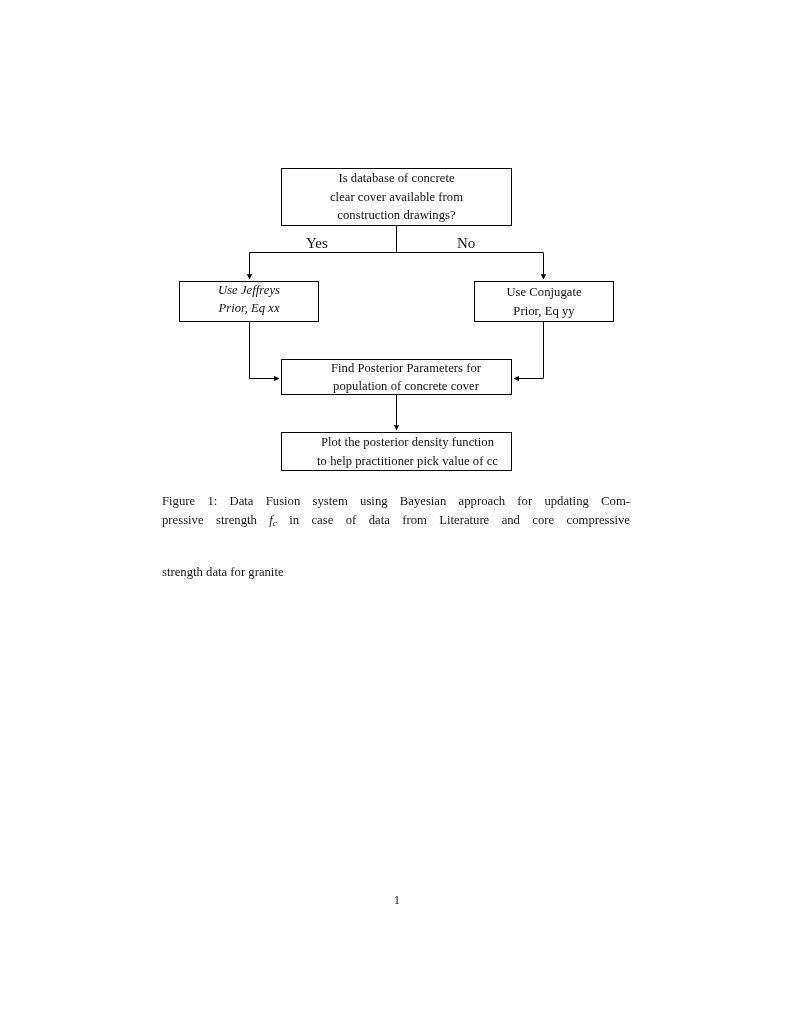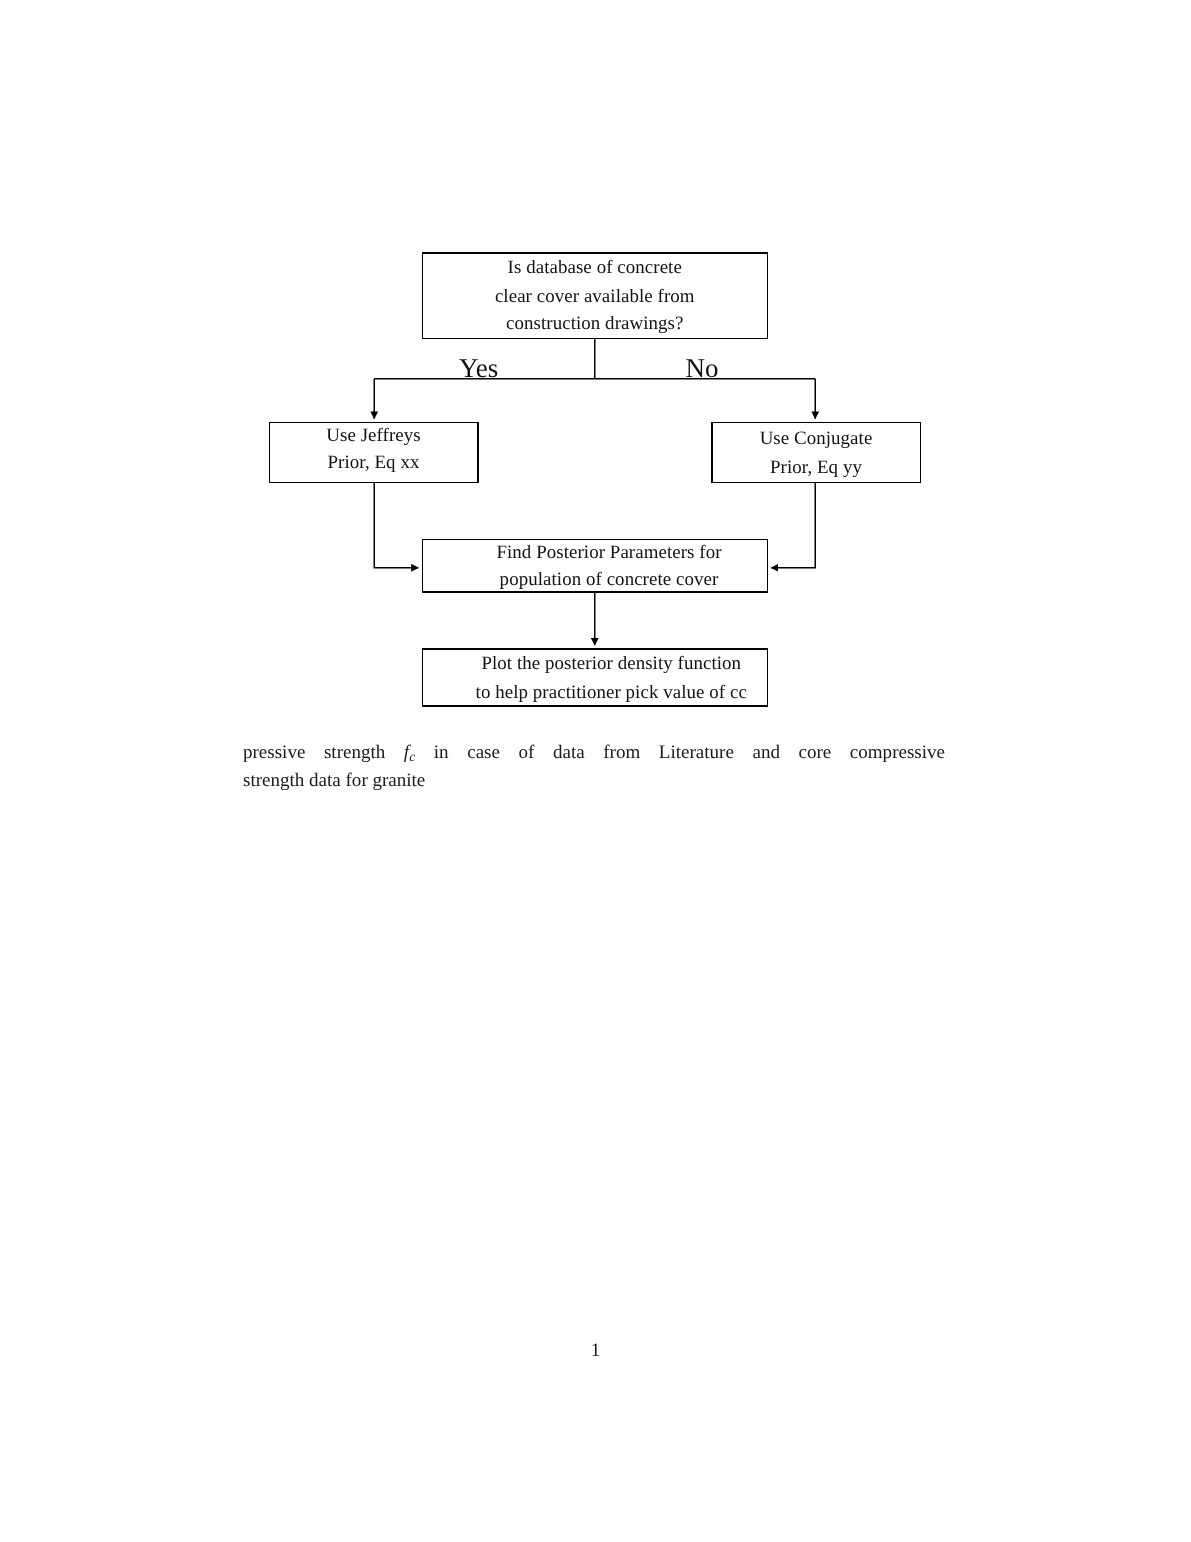--- a/index.html
+++ b/index.html
@@ -47,21 +47,21 @@
     text-align: center;
     font-size: 12.6px;
     line-height: 1.46;
     color: #111111;
     letter-spacing: 0.05px;
   }
   .node .ln { display: block; white-space: nowrap; }
 
   .edge-label {
     position: absolute;
-    font-size: 18px;
+    font-size: 15px;
     line-height: 1;
     color: #111111;
     white-space: nowrap;
   }
 
   
   #caption {
     position: absolute;
     left: 162px;
     top: 492px;
@@ -80,21 +80,21 @@
     font-size: 0.72em;
     font-style: italic;
     vertical-align: -0.25em;
     line-height: 0;
   }
   .cap-line { display: block; }
   .cap-line.j {
     text-align: justify;
     text-align-last: justify;
   }
-  .cap-line.last { text-align: left; }
+  .cap-line.last { text-align: left; margin-top: 32px; }
 
   
   #page-number {
     position: absolute;
     left: 0;
     top: 893px;
     width: 794px;
     text-align: center;
     font-size: 12.7px;
     color: #1a1a1a;
@@ -140,21 +140,21 @@
         <path d="M 396.5 394.5 L 396.5 430" marker-end="url(#arrow)"></path>
       </g>
     </svg>
 
     <div class="node" style="left:281px; top:168px; width:231px; height:58px;">
       <span class="ln">Is database of concrete</span>
       <span class="ln">clear cover available from</span>
       <span class="ln">construction drawings?</span>
     </div>
 
-    <div class="node" style="left:179px; top:281px; width:140px; height:36px;">
+    <div class="node" style="left:179px; top:281px; width:140px; height:36px;font-style:italic;">
       <span class="ln">Use Jeffreys</span>
       <span class="ln">Prior, Eq xx</span>
     </div>
 
     <div class="node" style="left:474px; top:281px; width:140px; height:41px;">
       <span class="ln">Use Conjugate</span>
       <span class="ln">Prior, Eq yy</span>
     </div>
 
     <div class="node" style="left:281px; top:359px; width:250px; height:36px;">
@@ -166,19 +166,20 @@
       <span class="ln">Plot the posterior density function</span>
       <span class="ln">to help practitioner pick value of cc</span>
     </div>
 
     <div class="edge-label" style="left:306px; top:236px;">Yes</div>
     <div class="edge-label" style="left:457px; top:236px;">No</div>
 
   </div>
 
   <div id="caption">
+    <span class="cap-line j">Figure 1: Data Fusion system using Bayesian approach for updating Com-</span>
     <span class="cap-line j"><span>pressive strength</span><span>&nbsp;</span><span class="fc"><span>f</span><sub>c</sub></span><span>&nbsp;</span><span>in case of data from Literature and core compressive</span></span>
     <span class="cap-line last">strength data for granite</span>
   </div>
 
   <div id="page-number">1</div>
 
 </div>
 
 </body></html>

